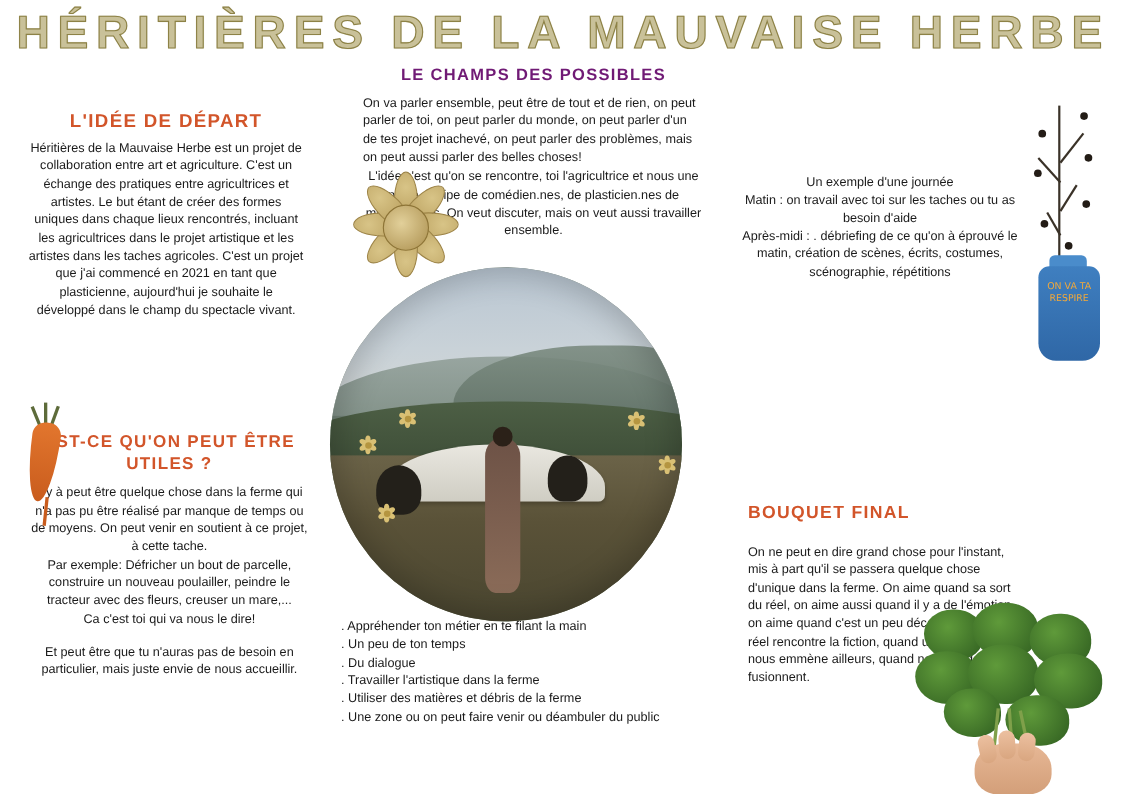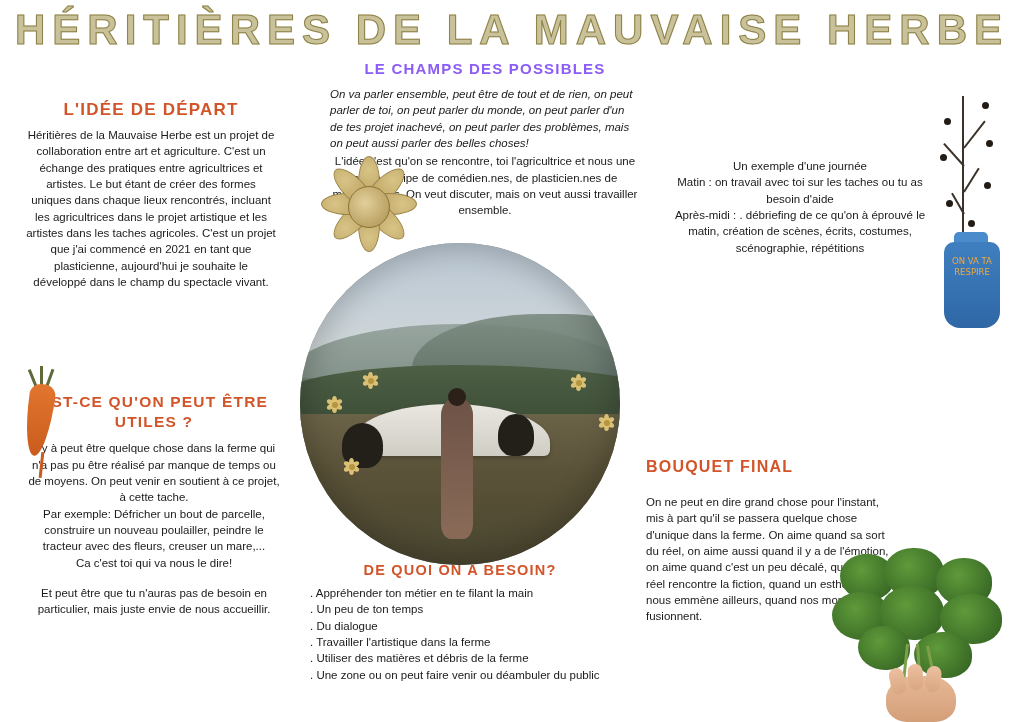--- a/index.html
+++ b/index.html
@@ -53,23 +53,23 @@
   }
   #idee-depart-block .heading {
     font-size: 17px; text-align: center; margin-bottom: 7px;
   }
   #idee-depart-block .body-text { text-align: center; }
 
   #champs-block {
     left: 330px; top: 60px; width: 310px;
   }
   #champs-block .heading {
-    font-size: 15px; text-align: center; color: #8b5cf6; margin-bottom: 9px;
-  }
-  #champs-block .para1 { text-align: left; font-style: italic; }
+    font-size: 15px; text-align: center; color: #701a75; margin-bottom: 9px;
+  }
+  #champs-block .para1 { text-align: left; }
   #champs-block .para2 { text-align: center; margin-top: 2px; }
 
   #protocole-block {
     left: 672px; top: 148px; width: 256px;
   }
   #protocole-block .heading {
     font-size: 15px; text-align: center; margin-bottom: 8px;
   }
   #protocole-block .body-text { text-align: center; }
   #protocole-block .spaced { margin-top: 10px; }
@@ -85,21 +85,21 @@
 
   #besoin-block {
     left: 310px; top: 562px; width: 300px;
   }
   #besoin-block .heading {
     font-size: 14.5px; text-align: center; margin-bottom: 7px;
   }
   #besoin-block .body-text { }
 
   #bouquet-block {
-    left: 646px; top: 458px; width: 260px;
+    left: 680px; top: 458px; width: 260px;
   }
   #bouquet-block .heading {
     font-size: 16px; text-align: left; margin-bottom: 5px;
   }
   #bouquet-block .subtitle { text-align: center; font-size: 11.5px; }
   #bouquet-block .body-text.main { text-align: left; margin-top: 18px; width: 248px; }
 
   
   #photo-oval {
     position: absolute;
@@ -282,21 +282,20 @@
 
 <div class="block" id="utiles-block">
   <div class="heading">EST-CE QU'ON PEUT ÊTRE UTILES ?</div>
   <div class="body-text">Il y à peut être quelque chose dans la ferme qui n'a pas pu être réalisé par manque de temps ou de moyens. On peut venir en soutient à ce projet, à cette tache.</div>
   <div class="body-text">Par exemple: Défricher un bout de parcelle, construire un nouveau poulailler, peindre le tracteur avec des fleurs, creuser un mare,...</div>
   <div class="body-text">Ca c'est toi qui va nous le dire!</div>
   <div class="body-text tail">Et peut être que tu n'auras pas de besoin en particulier, mais juste envie de nous accueillir.</div>
 </div>
 
 <div class="block" id="besoin-block">
-  <div class="heading">DE QUOI ON A BESOIN?</div>
   <div class="body-text">. Appréhender ton métier en te filant la main</div>
   <div class="body-text">. Un peu de ton temps</div>
   <div class="body-text">. Du dialogue</div>
   <div class="body-text">. Travailler l'artistique dans la ferme</div>
   <div class="body-text">. Utiliser des matières et débris de la ferme</div>
   <div class="body-text">. Une zone ou on peut faire venir ou déambuler du public</div>
 </div>
 
 <div class="block" id="bouquet-block">
   <div class="heading">BOUQUET FINAL</div>

